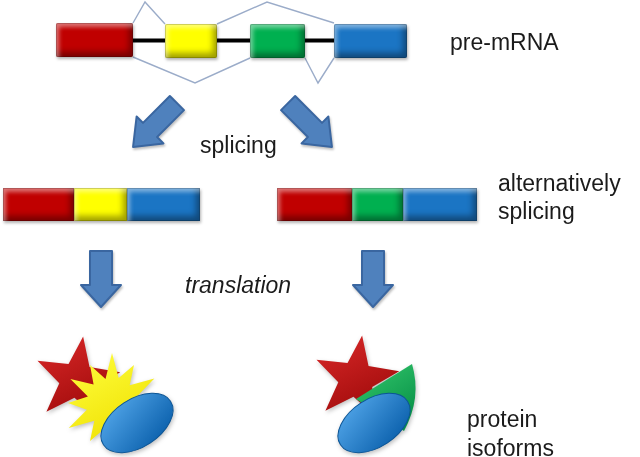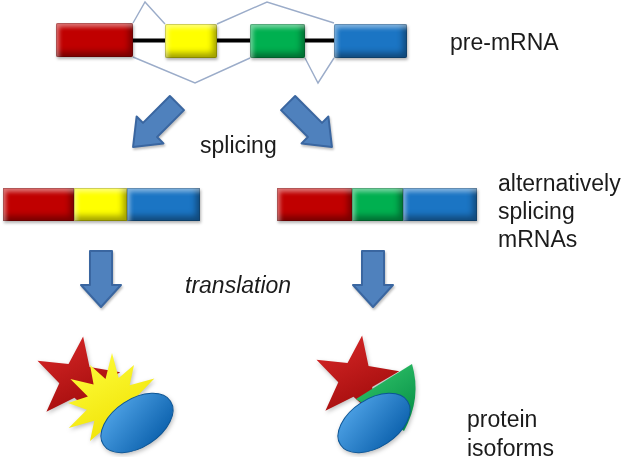--- a/index.html
+++ b/index.html
@@ -103,21 +103,20 @@
     <span class="seg c-red" style="width:75px;"></span><span class="seg c-green" style="width:51px;"></span><span class="seg c-blue" style="width:74px;"></span>
   </div>
 
   <div class="lbl" style="left:450px; top:28px;">pre-mRNA</div>
 
   <div class="lbl" style="left:200px; top:131px;text-align:right;">splicing</div>
 
   <div class="lbl" style="left:498px; top:169px;">
     <div>alternatively</div>
     <div>splicing</div>
-    <div>mRNAs</div>
   </div>
 
   <div class="lbl" style="left:185px; top:271px;font-style:italic;">translation</div>
 
   <div class="lbl" style="left:467px; top:387px; line-height:29px;margin-top:18px;">
     <div>protein</div>
     <div>isoforms</div>
   </div>
 
 </div>

